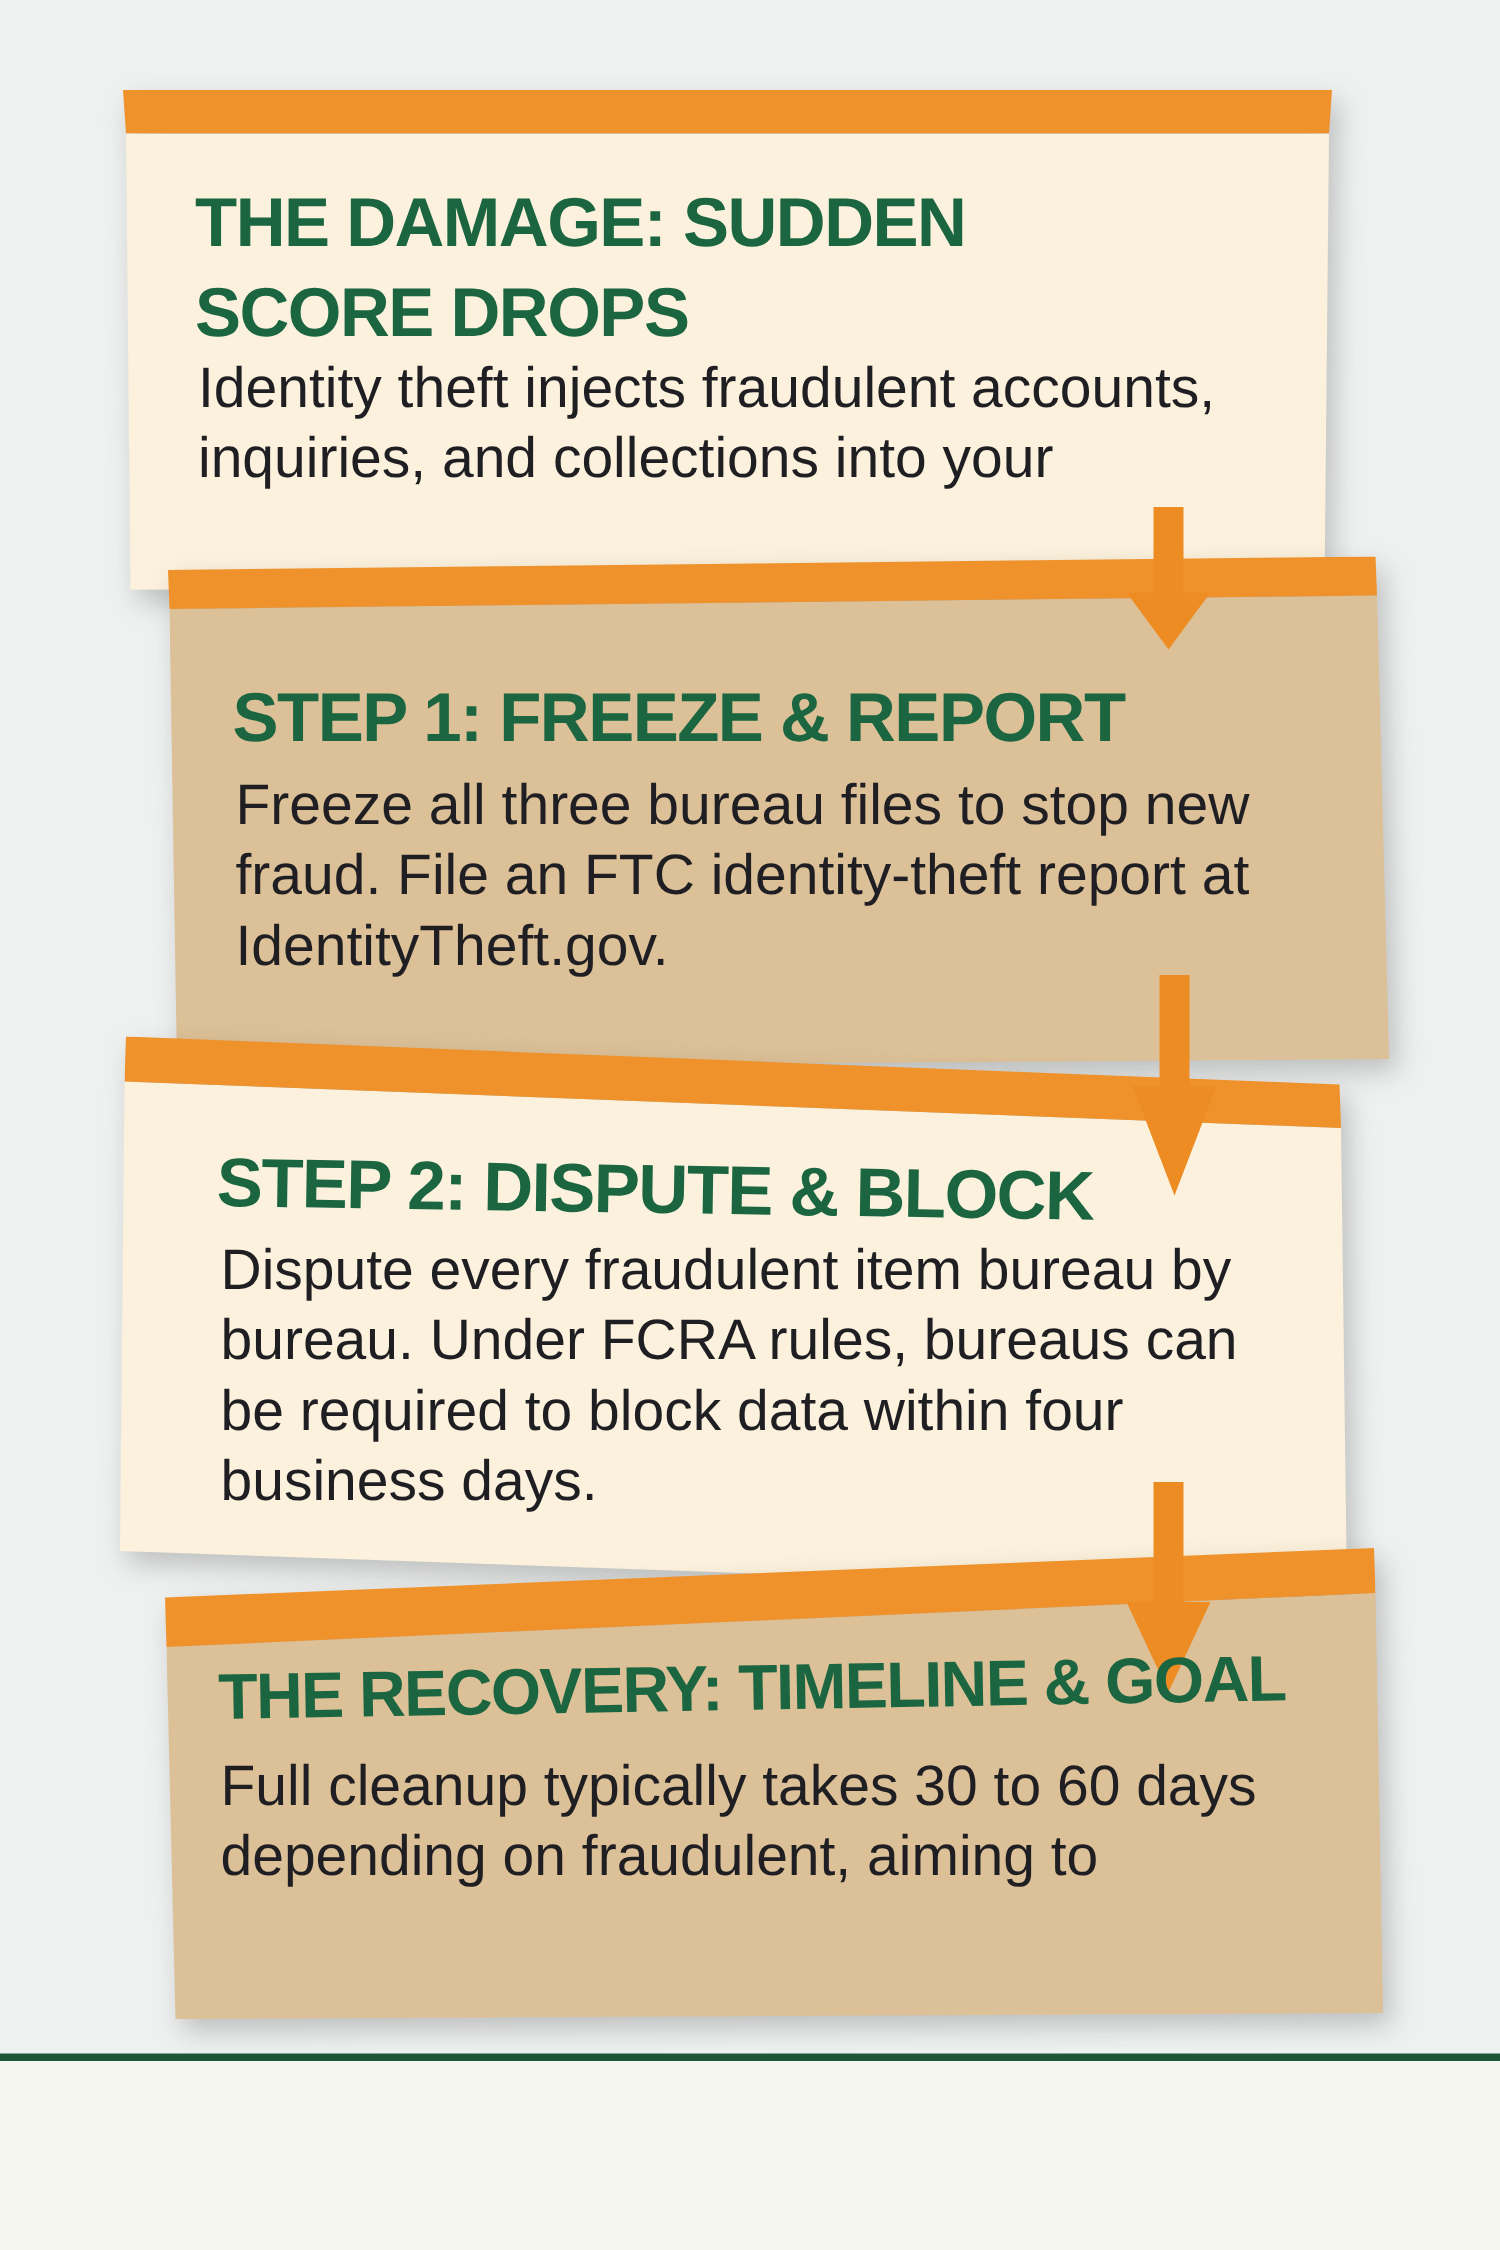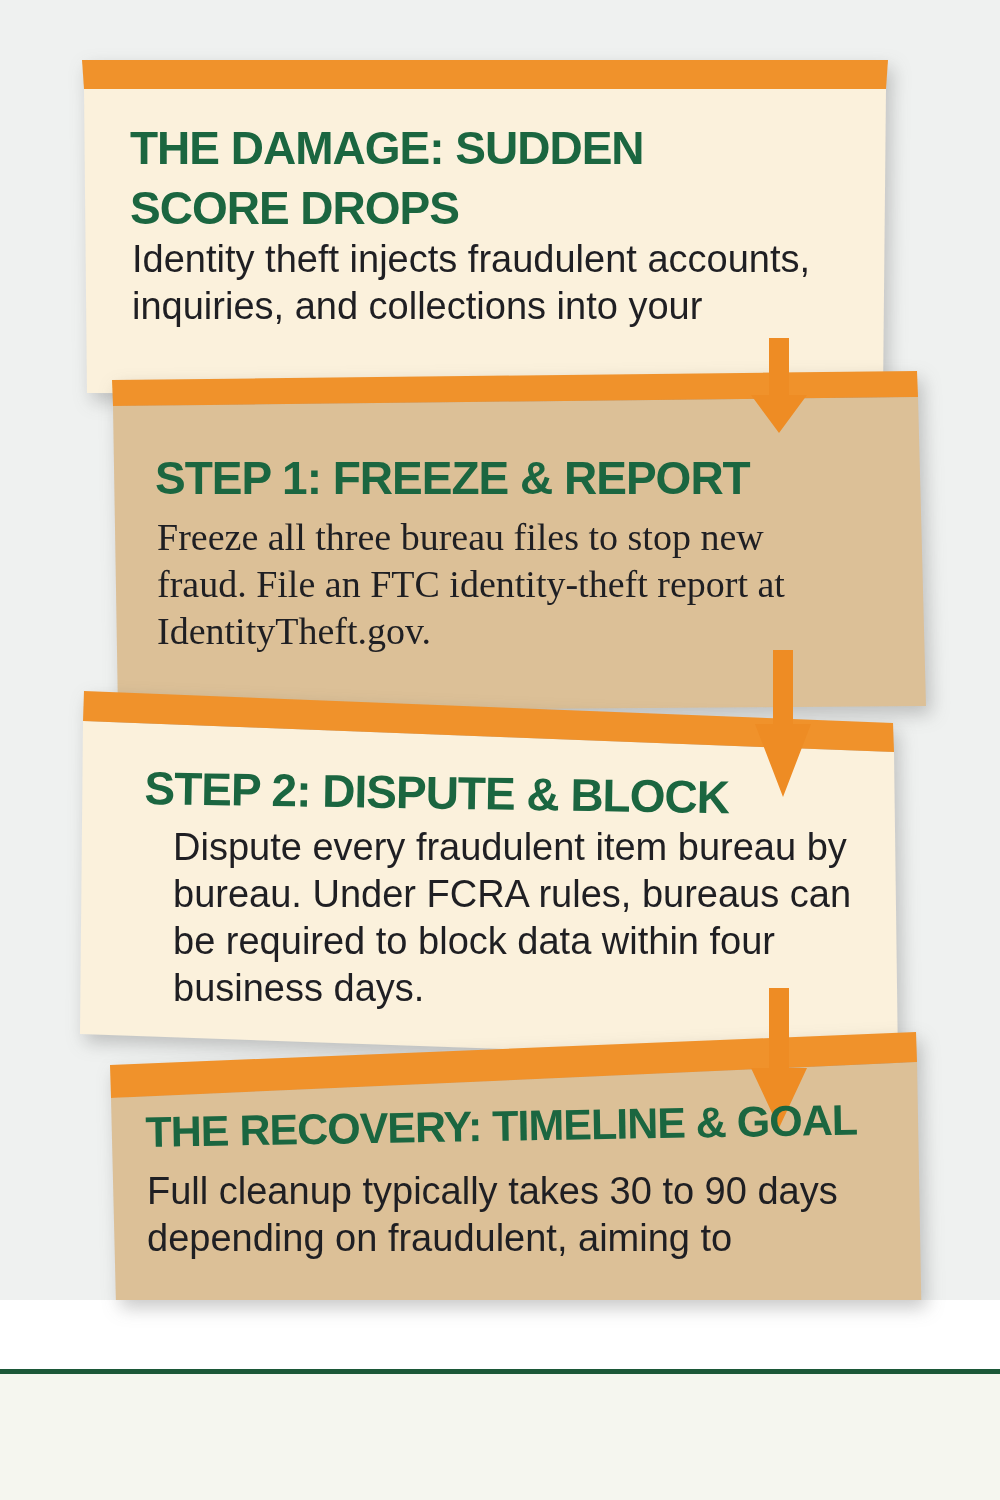--- a/index.html
+++ b/index.html
@@ -1,17 +1,17 @@
 <!DOCTYPE html>
 <html style="--page_bg: #EFF1F0; --footer_bg: #F5F6EF; --panel_cream: #FBF1DC; --panel_tan: #DCC097; --accent_orange: #F0922B; --arrow_orange: #EE8C24; --title_green: #1B6640; --body_text: #1F1F23; --divider_green: #1C5838; --footer_green: #265E43;"><head>
 <meta charset="utf-8">
 <style>
   html,body{margin:0;padding:0;}
   body{width:1000px;height:1500px;overflow:hidden;font-family:"Liberation Sans",sans-serif;}
-  .stage{position:relative;width:1000px;height:1300px;background:var(--page_bg,#EFF1F0);}
+  .stage{position:relative;width:1000px;height:1500px;background:var(--page_bg,#EFF1F0);}
   .layer{position:absolute;inset:0;pointer-events:none;}
   .shadowed{filter:drop-shadow(5px 8px 9px rgba(60,60,60,0.28));}
   .poly{position:absolute;inset:0;}
   
   .fill-cream{background:var(--panel_cream,#FBF1DC);}
   .fill-tan{background:var(--panel_tan,#DCC097);}
   .fill-orange{background:var(--accent_orange,#F0922B);}
   .fill-arrow{background:var(--arrow_orange,#EE8C24);}
   
   .text-block{position:absolute;}
@@ -62,56 +62,56 @@
     <div class="poly fill-tan c2-body"></div>
     <div class="poly fill-orange c2-bar"></div>
   </div>
 
   <div class="layer">
     <div class="poly fill-arrow arrow1"></div>
   </div>
   <div class="text-block" style="left:155px;top:448px;text-align:right;">
     <div class="card-title">STEP 1: FREEZE &amp; REPORT</div>
   </div>
-  <div class="text-block card-body" style="left:157px;top:514px;font-family:Liberation Serif, serif;">
+  <div class="text-block card-body" style="left:157px;top:514px;">
     <div>Freeze all three bureau files to stop new</div>
     <div>fraud. File an FTC identity-theft report at</div>
     <div>IdentityTheft.gov.</div>
   </div>
 
   <div class="layer shadowed">
     <div class="poly fill-cream c3-body"></div>
     <div class="poly fill-orange c3-bar"></div>
   </div>
 
   <div class="layer">
     <div class="poly fill-arrow arrow2"></div>
   </div>
   <div class="text-block tilt-cw" style="left:145px;top:758px;">
     <div class="card-title">STEP 2: DISPUTE &amp; BLOCK</div>
   </div>
-  <div class="text-block card-body" style="left:147px;top:824px;margin-left:26px;">
+  <div class="text-block card-body" style="left:147px;top:824px;">
     <div>Dispute every fraudulent item bureau by</div>
     <div>bureau. Under FCRA rules, bureaus can</div>
     <div>be required to block data within four</div>
     <div>business days.</div>
   </div>
 
   <div class="layer shadowed">
     <div class="poly fill-tan c4-body"></div>
     <div class="poly fill-orange c4-bar"></div>
   </div>
 
   <div class="layer">
     <div class="poly fill-arrow arrow3"></div>
   </div>
   <div class="text-block tilt-ccw" style="left:145px;top:1102px;">
     <div class="card-title small">THE RECOVERY: TIMELINE &amp; GOAL</div>
   </div>
   <div class="text-block card-body" style="left:147px;top:1168px;">
-    <div>Full cleanup typically takes 30 to 90 days</div>
+    <div>Full cleanup typically takes 30 to 60 days</div>
     <div>depending on fraudulent, aiming to</div>
   </div>
 
   <div class="divider"></div>
   <div class="footer-area"></div>
 
 </div>
 
 </body></html>

